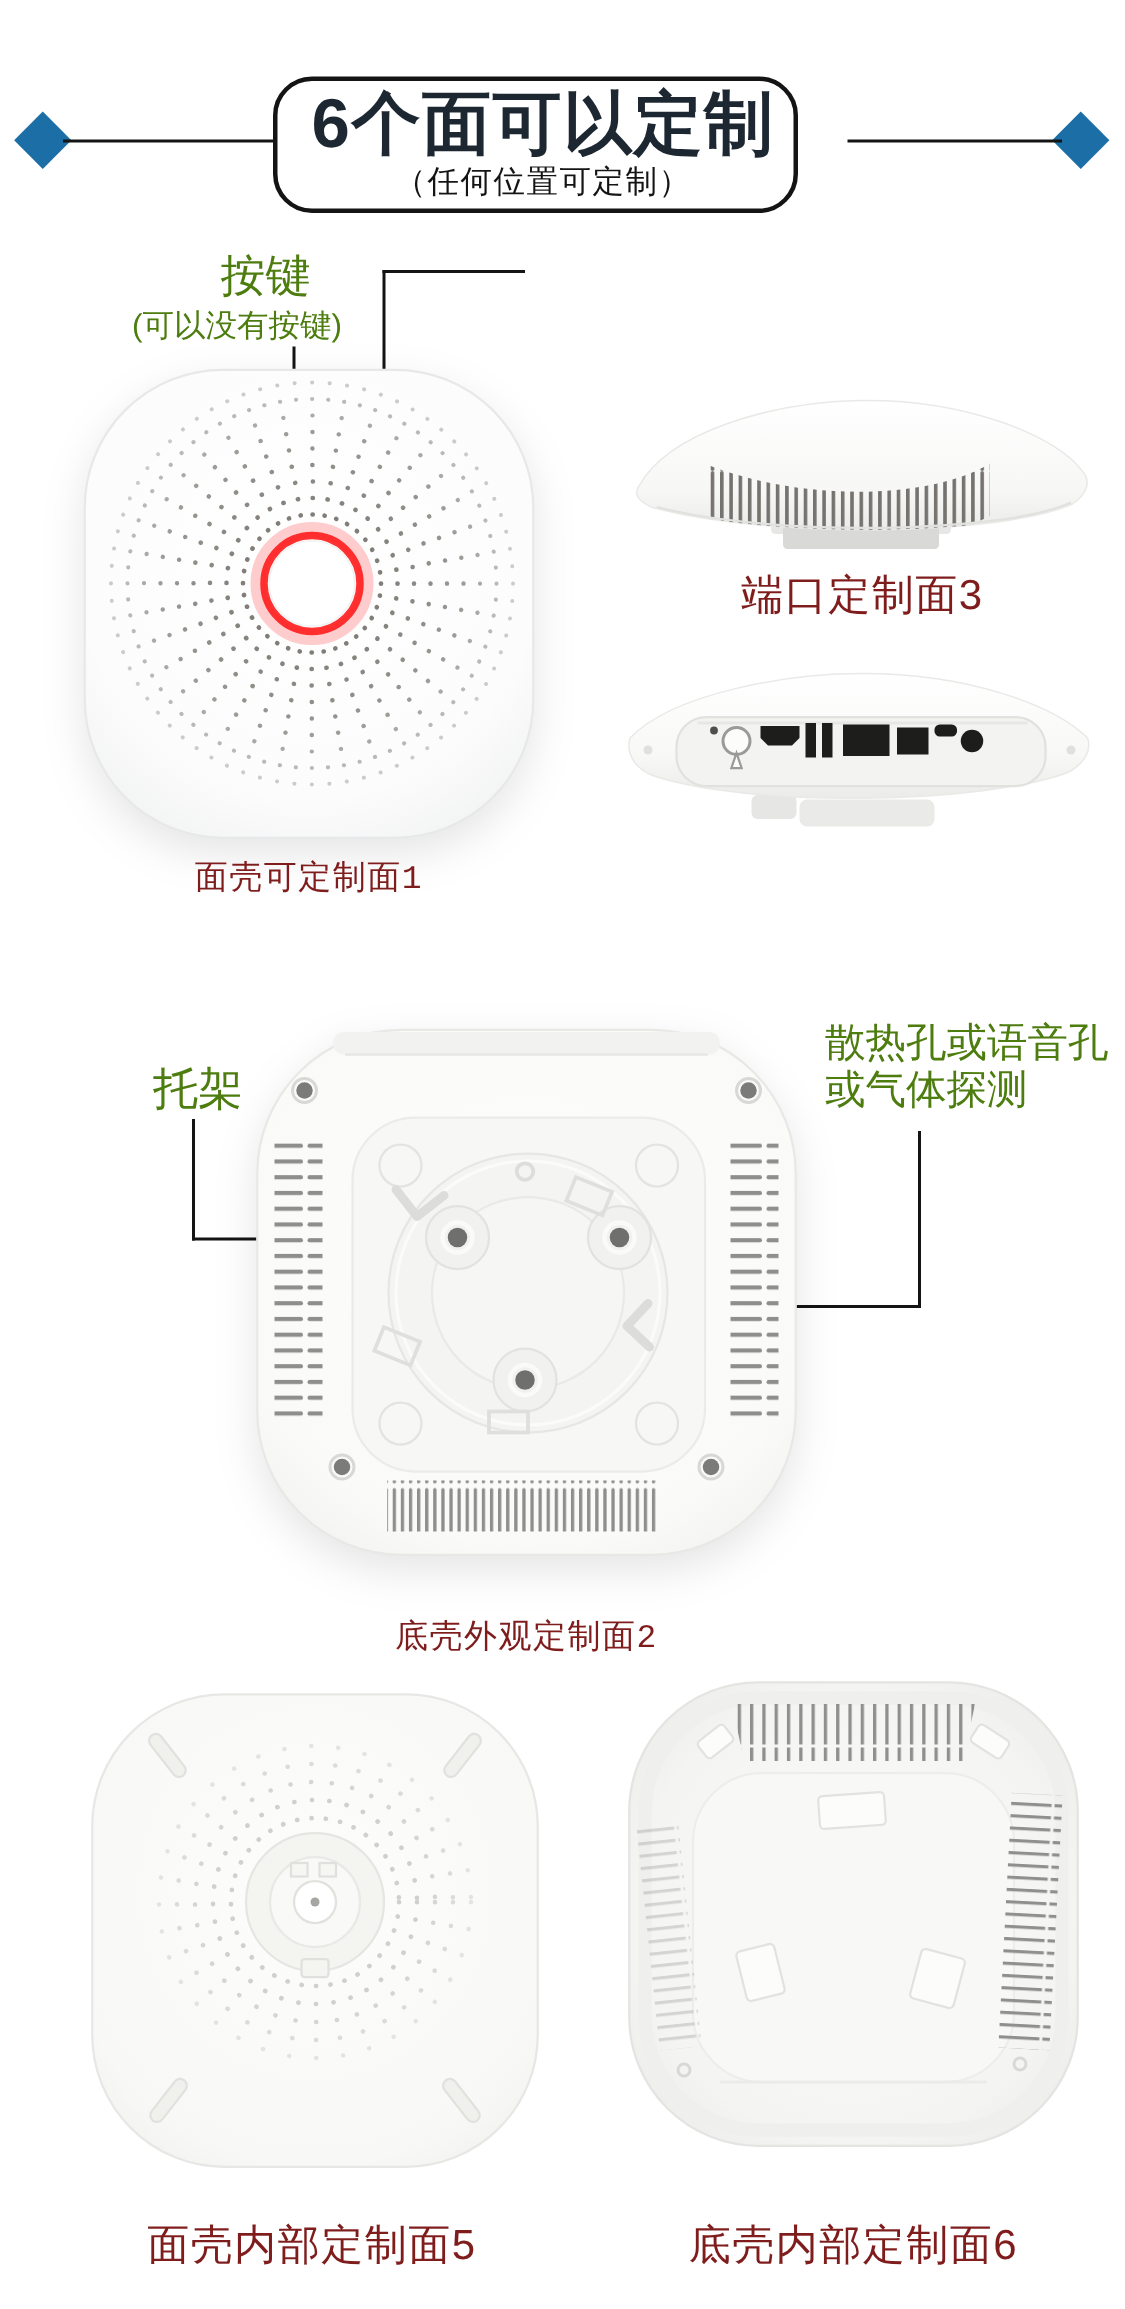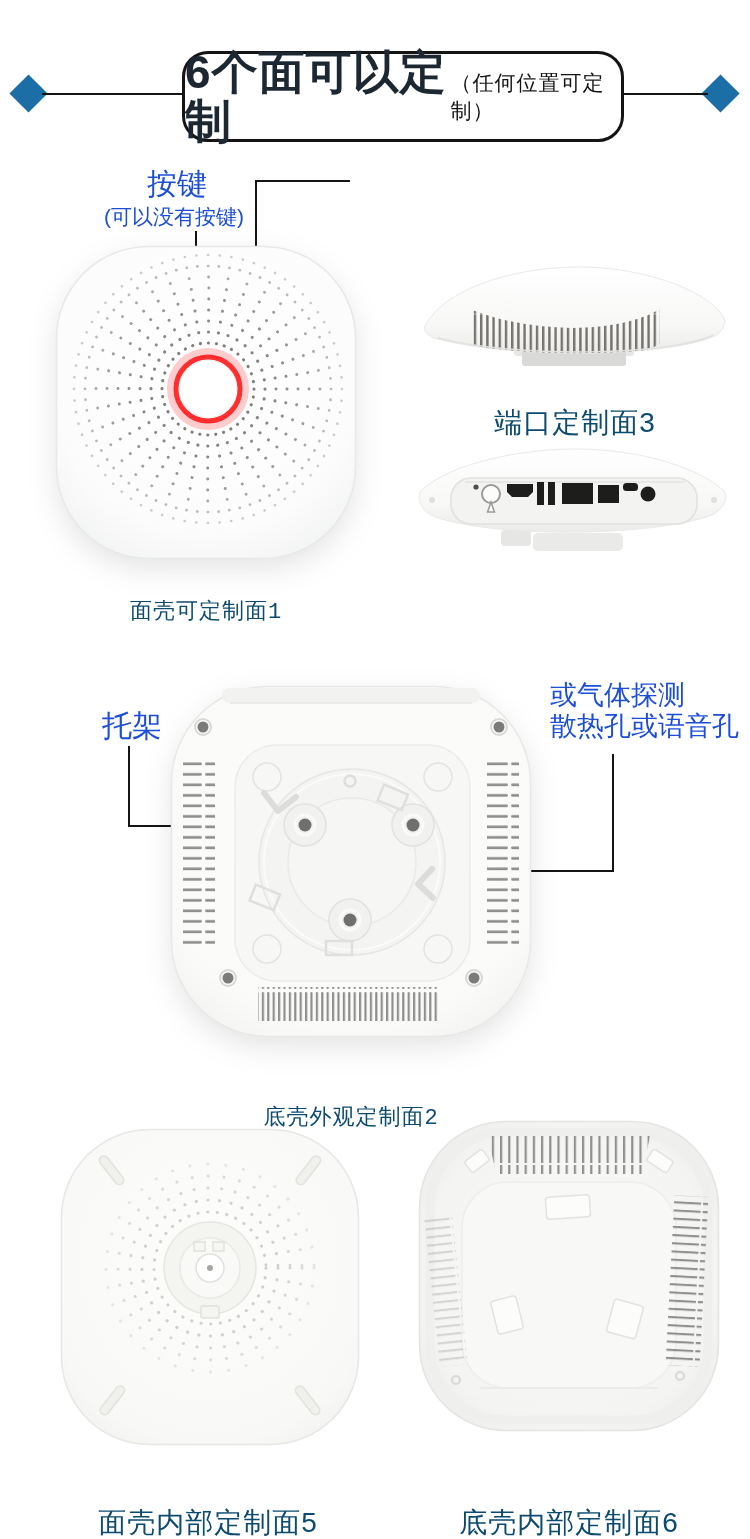--- a/index.html
+++ b/index.html
@@ -5,57 +5,57 @@
   html,body{margin:0;padding:0;background:#fff;}
   .stage{
     position:relative;width:750px;height:1539px;background:#ffffff;overflow:hidden;
     font-family:"Liberation Sans","DejaVu Sans",sans-serif;color:#1a1a1a;
   }
 
   
   .diamond{position:absolute;width:27px;height:27px;background:var(--accent-blue,#1b6fa6);transform:rotate(45deg);}
   .rule{position:absolute;height:2px;background:var(--line-black,#141414);}
   .banner{
-    position:absolute;left:182px;top:51px;width:442px;height:91px;box-sizing:border-box;
+    position:absolute;left:182px;top:51px;width:350px;height:91px;box-sizing:border-box;
     border:3px solid var(--line-black,#141414);border-radius:26px;background:#fff;
-    display:flex;flex-direction:row;align-items:center;justify-content:center;
+    display:flex;flex-direction:column;align-items:center;justify-content:center;padding-left:10px;
   }
   .banner-title{font-size:46px;font-weight:700;color:var(--text-dark,#1c2732);letter-spacing:1px;line-height:1.05;}
   .banner-sub{font-size:21px;color:#141414;letter-spacing:1px;margin-top:0;}
 
   
-  .lbl{position:absolute;white-space:nowrap;color:#1d4ed8;}
+  .lbl{position:absolute;white-space:nowrap;color:#4d7c0f;}
   .lbl-big{font-size:30px;}
   .lbl-med{font-size:27px;line-height:31px;}
   .lbl-small{font-size:21px;}
   .cline{position:absolute;background:var(--line-black,#141414);}
   .cdot{position:absolute;width:10px;height:10px;border-radius:50%;background:var(--accent-red,#e60014);}
 
-  .caption{position:absolute;text-align:center;font-size:28px;color:#0c4a6e;letter-spacing:1px;margin-top:26px;}
+  .caption{position:absolute;text-align:center;font-size:28px;color:#7f1d1d;letter-spacing:1px;}
   .caption.big{font-size:22px;font-family:Liberation Mono, monospace;}
 
   .dev{position:absolute;display:block;}
   .shadowed{filter:drop-shadow(0 10px 14px rgba(0,0,0,0.10));}
 </style>
 </head>
 <body>
 
 <div class="stage">
 
   <div class="diamond" style="left:15px;top:80px;"></div>
   <div class="diamond" style="left:707px;top:80px;"></div>
   <div class="rule" style="left:42px;top:93px;width:140px;"></div>
   <div class="rule" style="left:565px;top:93px;width:143px;"></div>
   <div class="banner">
     <div class="banner-title">6个面可以定制</div>
     <div class="banner-sub">（任何位置可定制）</div>
   </div>
 
   <div class="lbl lbl-big" style="left:147px;top:164px;">按键</div>
-  <div class="lbl lbl-small" style="left:104px;top:203px;">(可以没有按键)</div>
+  <div class="lbl lbl-small" style="left:88px;top:203px;">(可以没有按键)</div>
 
   <div class="cline" style="left:195px;top:231px;width:2px;height:128px;"></div>
   <div class="cdot" style="left:191px;top:356px;"></div>
 
   <div class="cline" style="left:255px;top:180px;width:95px;height:2px;"></div>
   <div class="cline" style="left:255px;top:180px;width:2px;height:139px;"></div>
   <div class="cdot" style="left:251px;top:318px;"></div>
 
   <svg class="dev shadowed" style="left:55px;top:245px;" width="302" height="315" viewBox="0 0 302 315">
     <defs>
@@ -131,22 +131,22 @@
       <rect x="183" y="49" width="21" height="18"></rect>
       <rect x="208" y="47" width="15" height="8" rx="3.5"></rect>
       <circle cx="233" cy="58" r="7.5"></circle>
     </g>
     <circle cx="17" cy="64" r="3" fill="#e0e0de"></circle>
     <circle cx="299" cy="64" r="3" fill="#e0e0de"></circle>
   </svg>
 
   <div class="lbl lbl-big" style="left:102px;top:706px;">托架</div>
   <div class="lbl lbl-med" style="left:550px;top:680px;">
+    <div>散热孔或语音孔</div>
     <div>或气体探测</div>
-    <div>散热孔或语音孔</div>
   </div>
 
   <div class="cline" style="left:128px;top:746px;width:2px;height:81px;"></div>
   <div class="cline" style="left:128px;top:825px;width:146px;height:2px;"></div>
   <div class="cdot" style="left:267px;top:821px;"></div>
 
   <div class="cline" style="left:612px;top:754px;width:2px;height:117px;"></div>
   <div class="cline" style="left:504px;top:870px;width:110px;height:2px;"></div>
   <div class="cdot" style="left:498px;top:866px;"></div>
 

